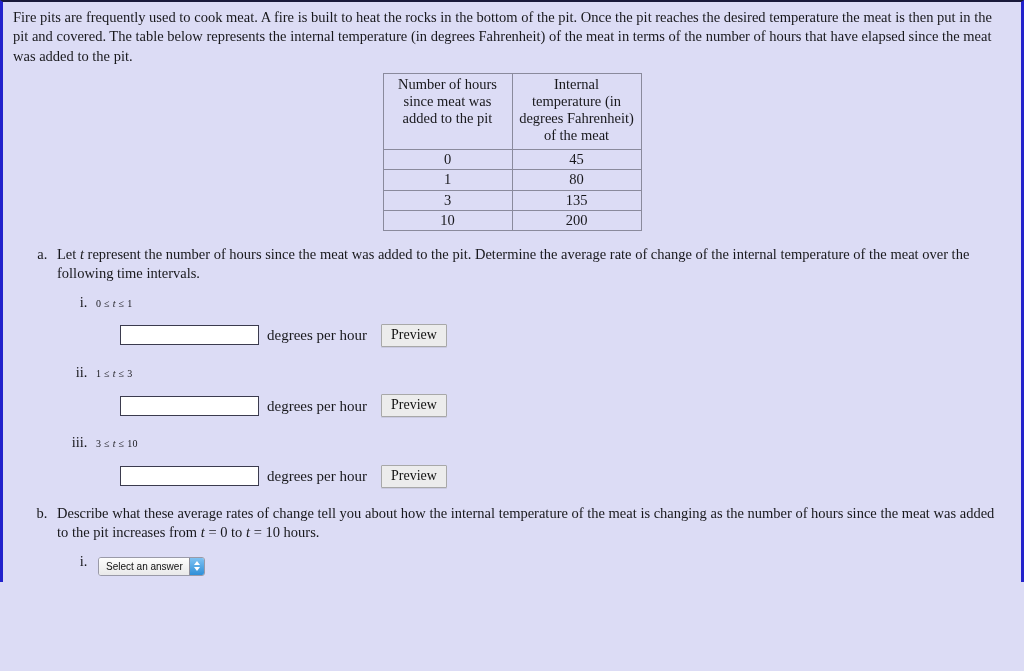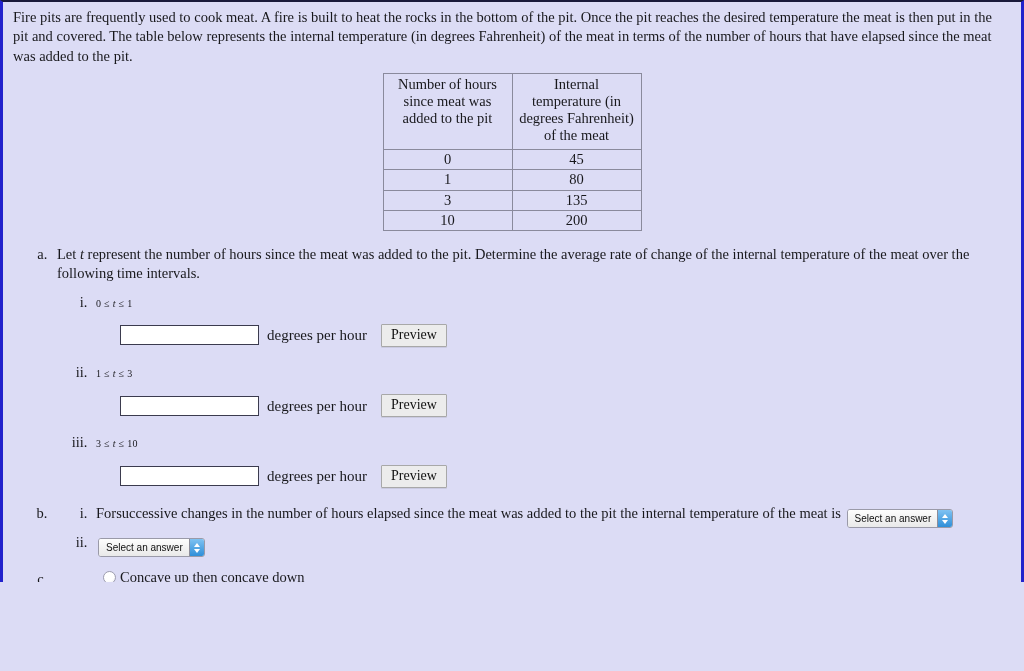--- a/index.html
+++ b/index.html
@@ -253,24 +253,24 @@
               <input class="ansbox" type="text" placeholder="" style="">
               <span class="unit">degrees per hour</span>
               <button class="preview-btn">Preview</button>
             </div>
           </li>
 
         </ol>
       </li>
 
       <li>
+        <span>Describe what these average rates of change tell you about how the internal temperature of the meat is changing as the number of hours since the meat was added to the pit increases from <span class="mv">t</span> = 0 to <span class="mv">t</span> = 10 hours.</span>
         <ol class="inner tight">
 
           <li>
-            <span>Forsuccessive changes in the number of hours elapsed since the meat was added to the pit the internal temperature of the meat is</span>
             <span class="sel">
               <span class="sel-label">Select an answer</span>
               <span class="sel-arrow">
                 <svg width="10" height="14" viewBox="0 0 10 14" aria-hidden="true">
                   <polygon points="5,2 8,6 2,6" fill="#ffffff"></polygon>
                   <polygon points="5,12 8,8 2,8" fill="#ffffff"></polygon>
                 </svg>
               </span>
             </span>
           </li>

